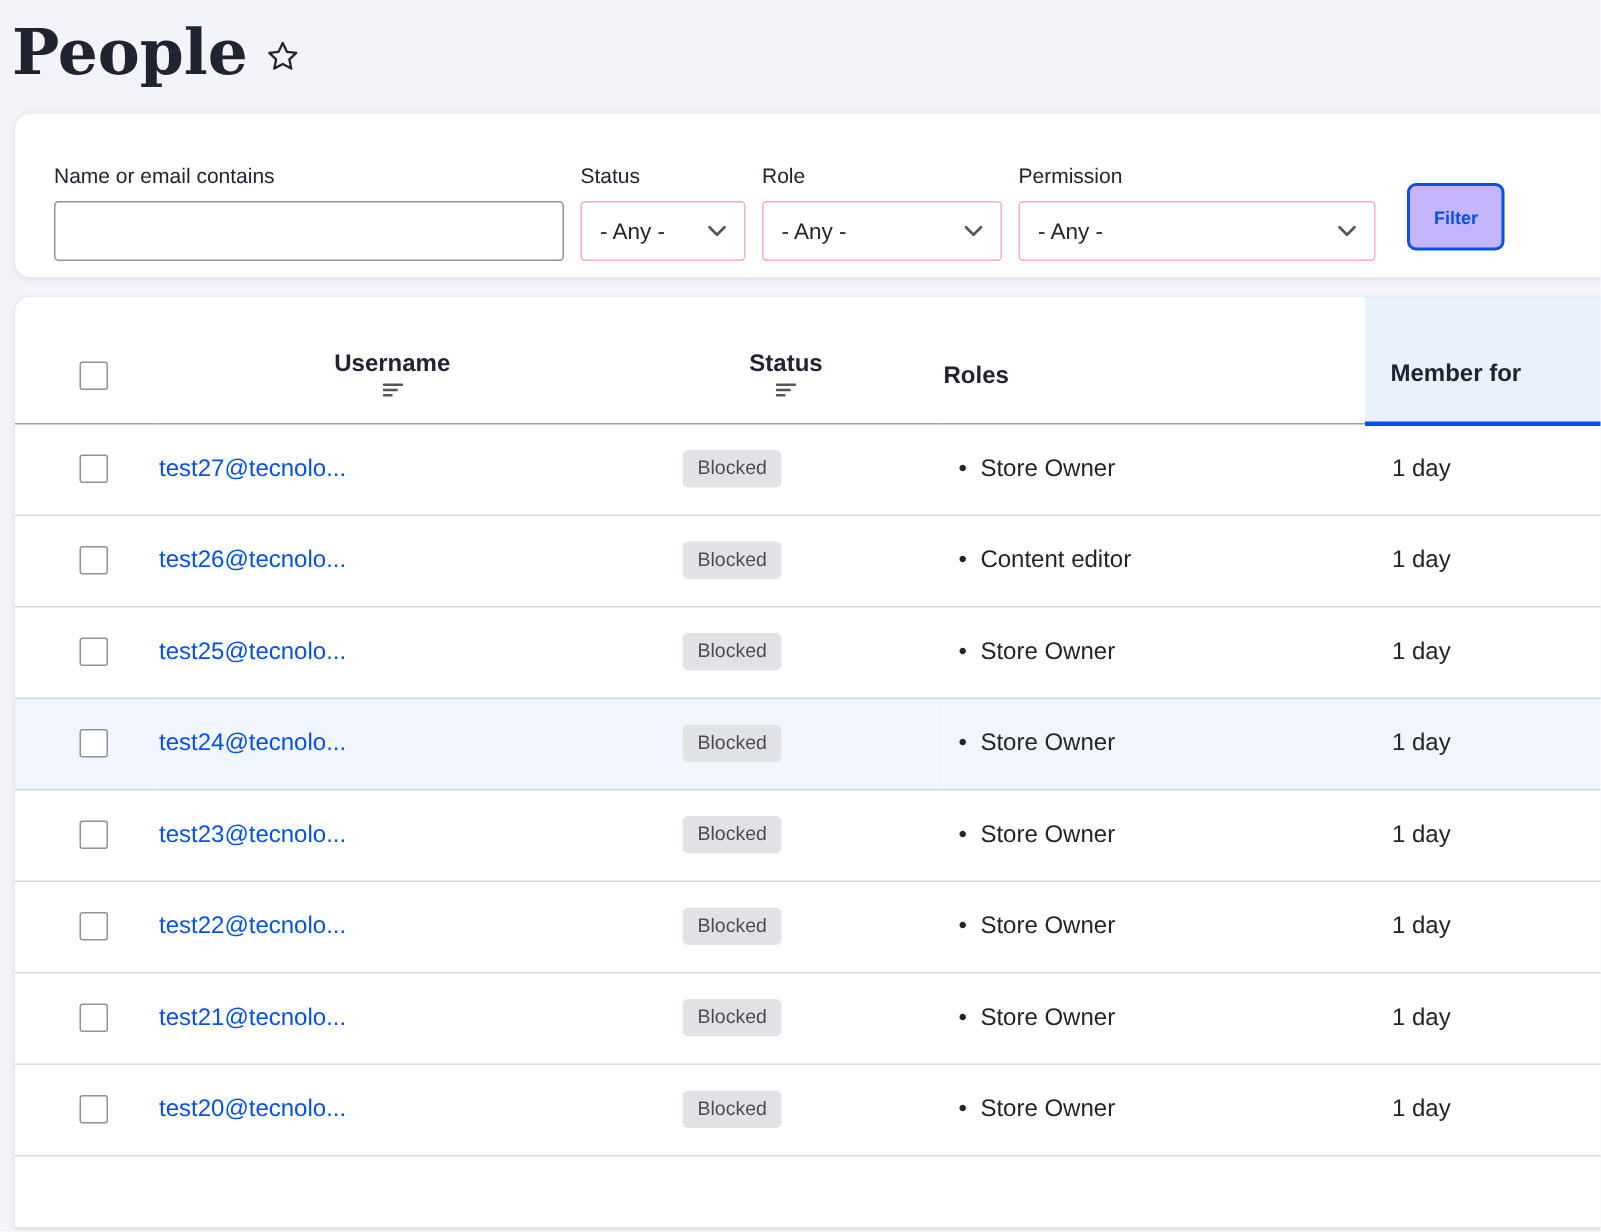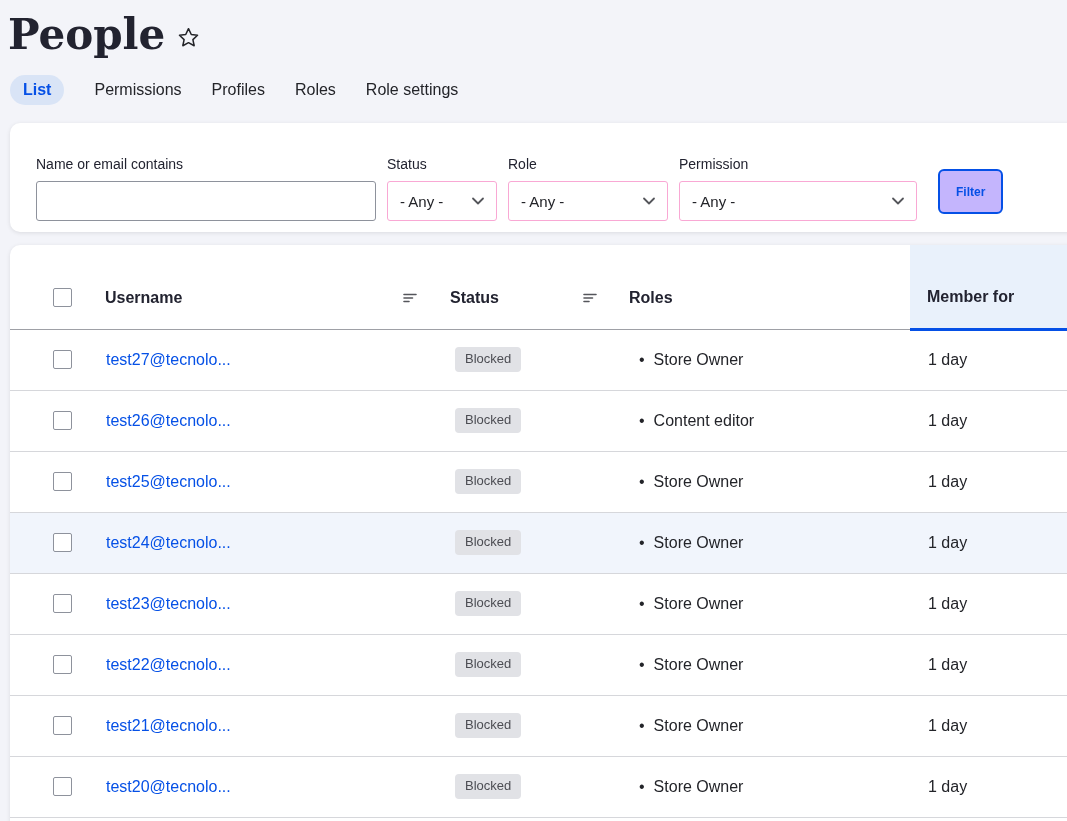--- a/index.html
+++ b/index.html
@@ -74,21 +74,21 @@
     text-align:left;font-size:16px;font-weight:700;color:#222330;
     height:84px;vertical-align:middle;padding:22px 0 0 0;
     border-bottom:1px solid #9ea0a6;
   }
   th.c-select,td.c-select{padding-left:43px;}
   th.c-member{
     background:var(--member_header_bg);
     border-bottom:3px solid var(--accent);
     padding-left:17px;
   }
-  .th-flex{display:flex;align-items:center;justify-content:space-between;}
+  .th-flex{display:flex;align-items:center;justify-content:space-between;flex-direction:column;}
   th.c-user .th-flex{padding-right:32px;}
   th.c-status .th-flex{padding-right:31px;}
   .th-label{cursor:pointer;}
   td{
     height:61px;vertical-align:middle;
     border-bottom:1px solid #d6d7db;font-size:16px;color:var(--text);
   }
   td.c-user a{color:var(--link);text-decoration:none;text-align:right;}
   td.c-status{padding-left:5px;}
   td.c-roles{padding-left:10px;}
@@ -114,27 +114,20 @@
 
   <div class="header-row">
     <h1 class="page-title">People</h1>
     <button class="star-btn" title="">
       <svg width="23" height="23" viewBox="0 0 24 24" fill="none" stroke="#232429" stroke-width="1.6" stroke-linejoin="round">
         <path d="M12 2.8l2.9 6.1 6.5.8-4.8 4.5 1.3 6.4L12 17.4l-5.9 3.2 1.3-6.4L2.6 9.7l6.5-.8z"></path>
       </svg>
     </button>
   </div>
 
-  <nav class="tabs">
-    <a class="tab active">List</a>
-    <a class="tab">Permissions</a>
-    <a class="tab">Profiles</a>
-    <a class="tab">Roles</a>
-    <a class="tab">Role settings</a>
-  </nav>
 
   <section class="filter-card">
     <div class="field">
       <label>Name or email contains</label>
       <input class="text-input" type="text" value="" style="">
     </div>
     <div class="field">
       <label>Status</label>
       <div class="select-wrap w-status">
         <select>

